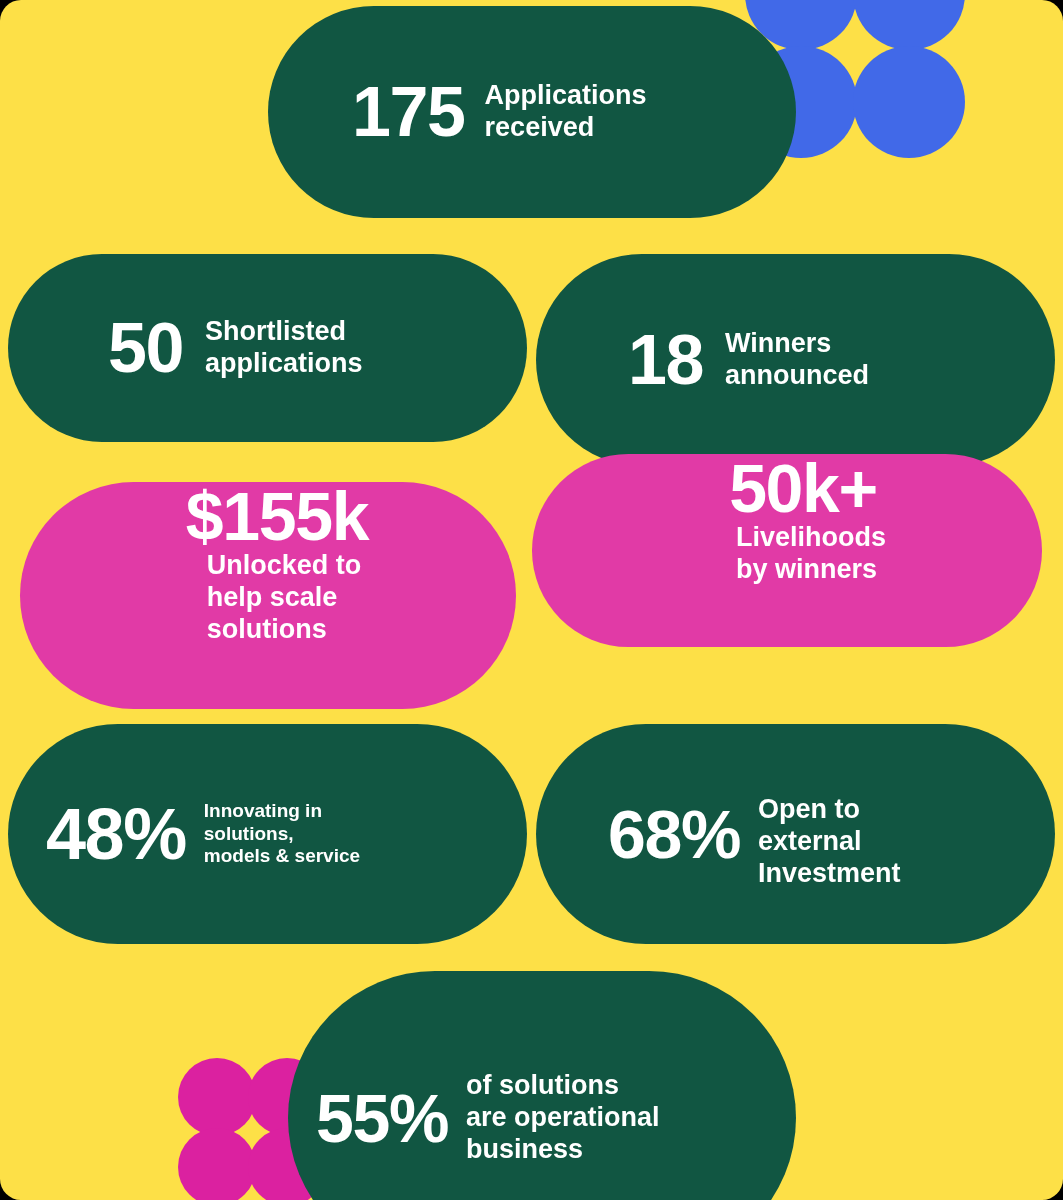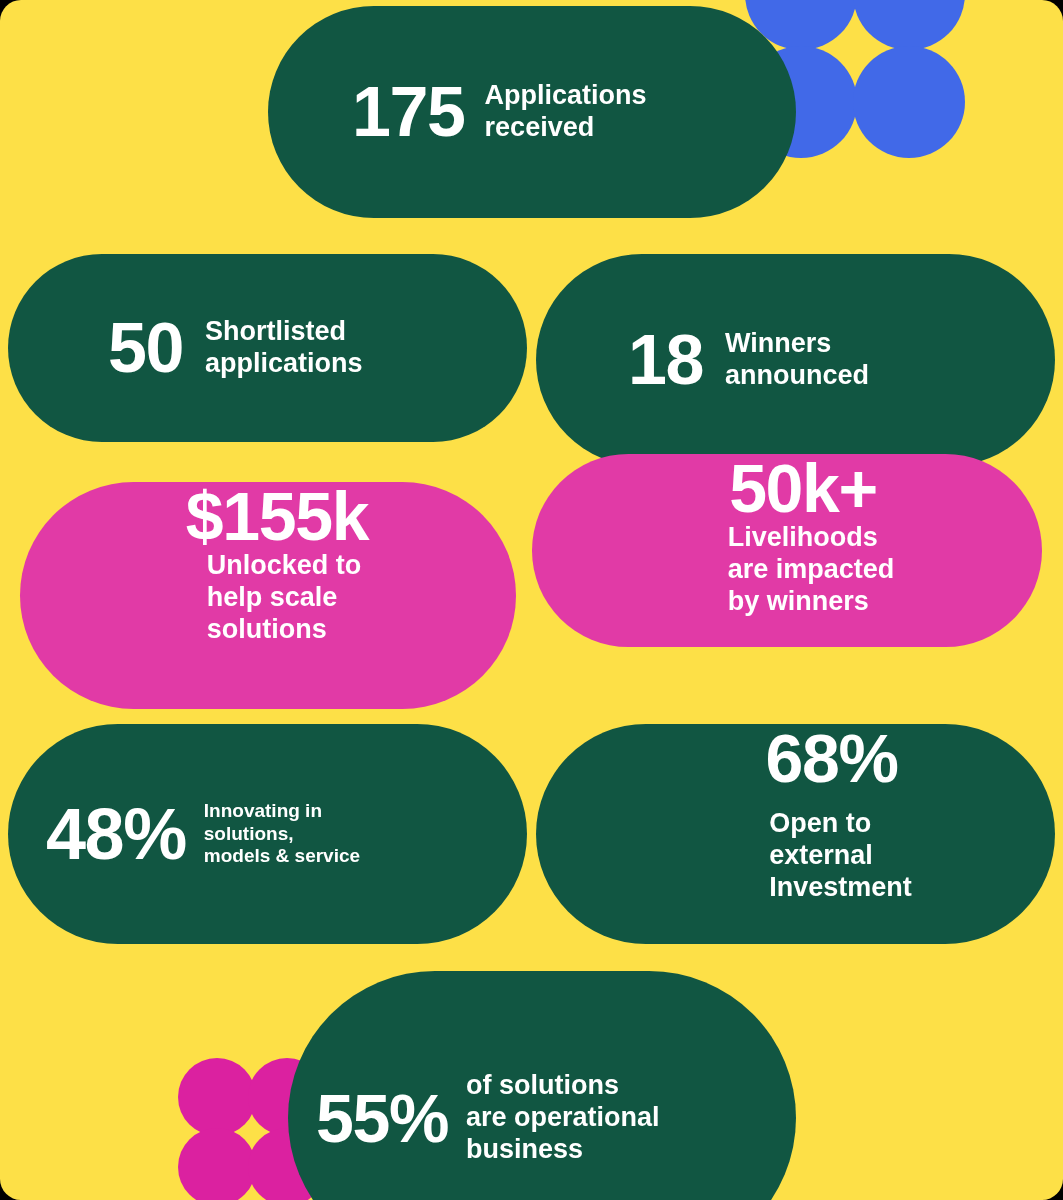--- a/index.html
+++ b/index.html
@@ -140,21 +140,20 @@
     padding-left: 38px;
   }
   #pill-innovating .stat-number { font-size: 72px; }
   #pill-innovating .stat-label  { font-size: 19px; margin-left: 18px; }
 
   
   #pill-investment {
     left: 536px; top: 724px;
     width: 519px; height: 220px;
     padding-left: 72px;
-    flex-direction: column;
   }
   #pill-investment .stat-number { font-size: 68px; }
   #pill-investment .stat-label  { font-size: 27px; margin-left: 18px; margin-top: 16px; }
 
   
   #pill-operational {
     left: 288px; top: 962px;
     width: 508px; height: 294px;
     padding-left: 28px;
     margin-top: 9px;
@@ -211,21 +210,20 @@
       <div>Unlocked to</div>
       <div>help scale</div>
       <div>solutions</div>
     </div>
   </div>
 
   <div class="pill pink" id="pill-livelihoods">
     <div class="stat-number">50k+</div>
     <div class="stat-label">
       <div>Livelihoods</div>
-      <div>are impacted</div>
       <div>by winners</div>
     </div>
   </div>
 
   <div class="pill green" id="pill-innovating">
     <div class="stat-number">48%</div>
     <div class="stat-label">
       <div>Innovating in</div>
       <div>solutions,</div>
       <div>models &amp; service</div>

